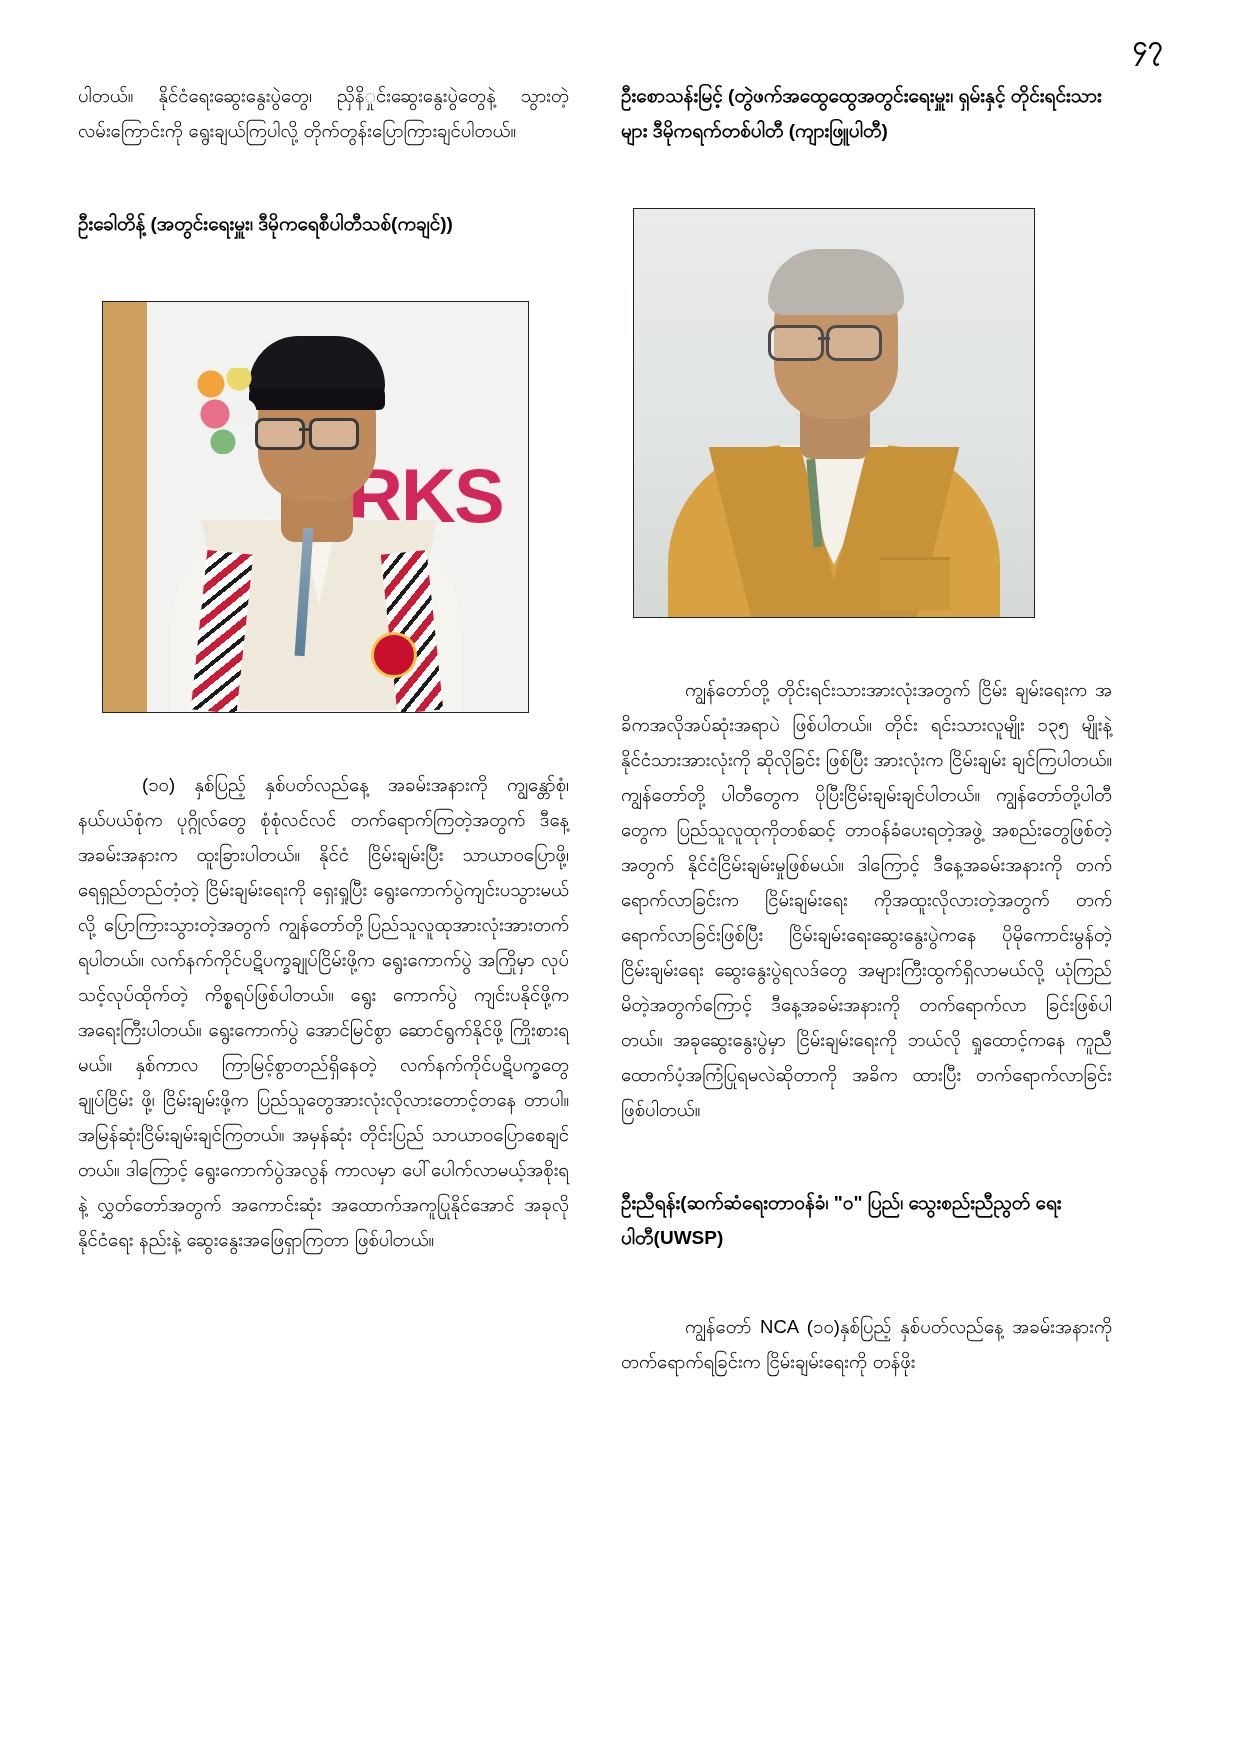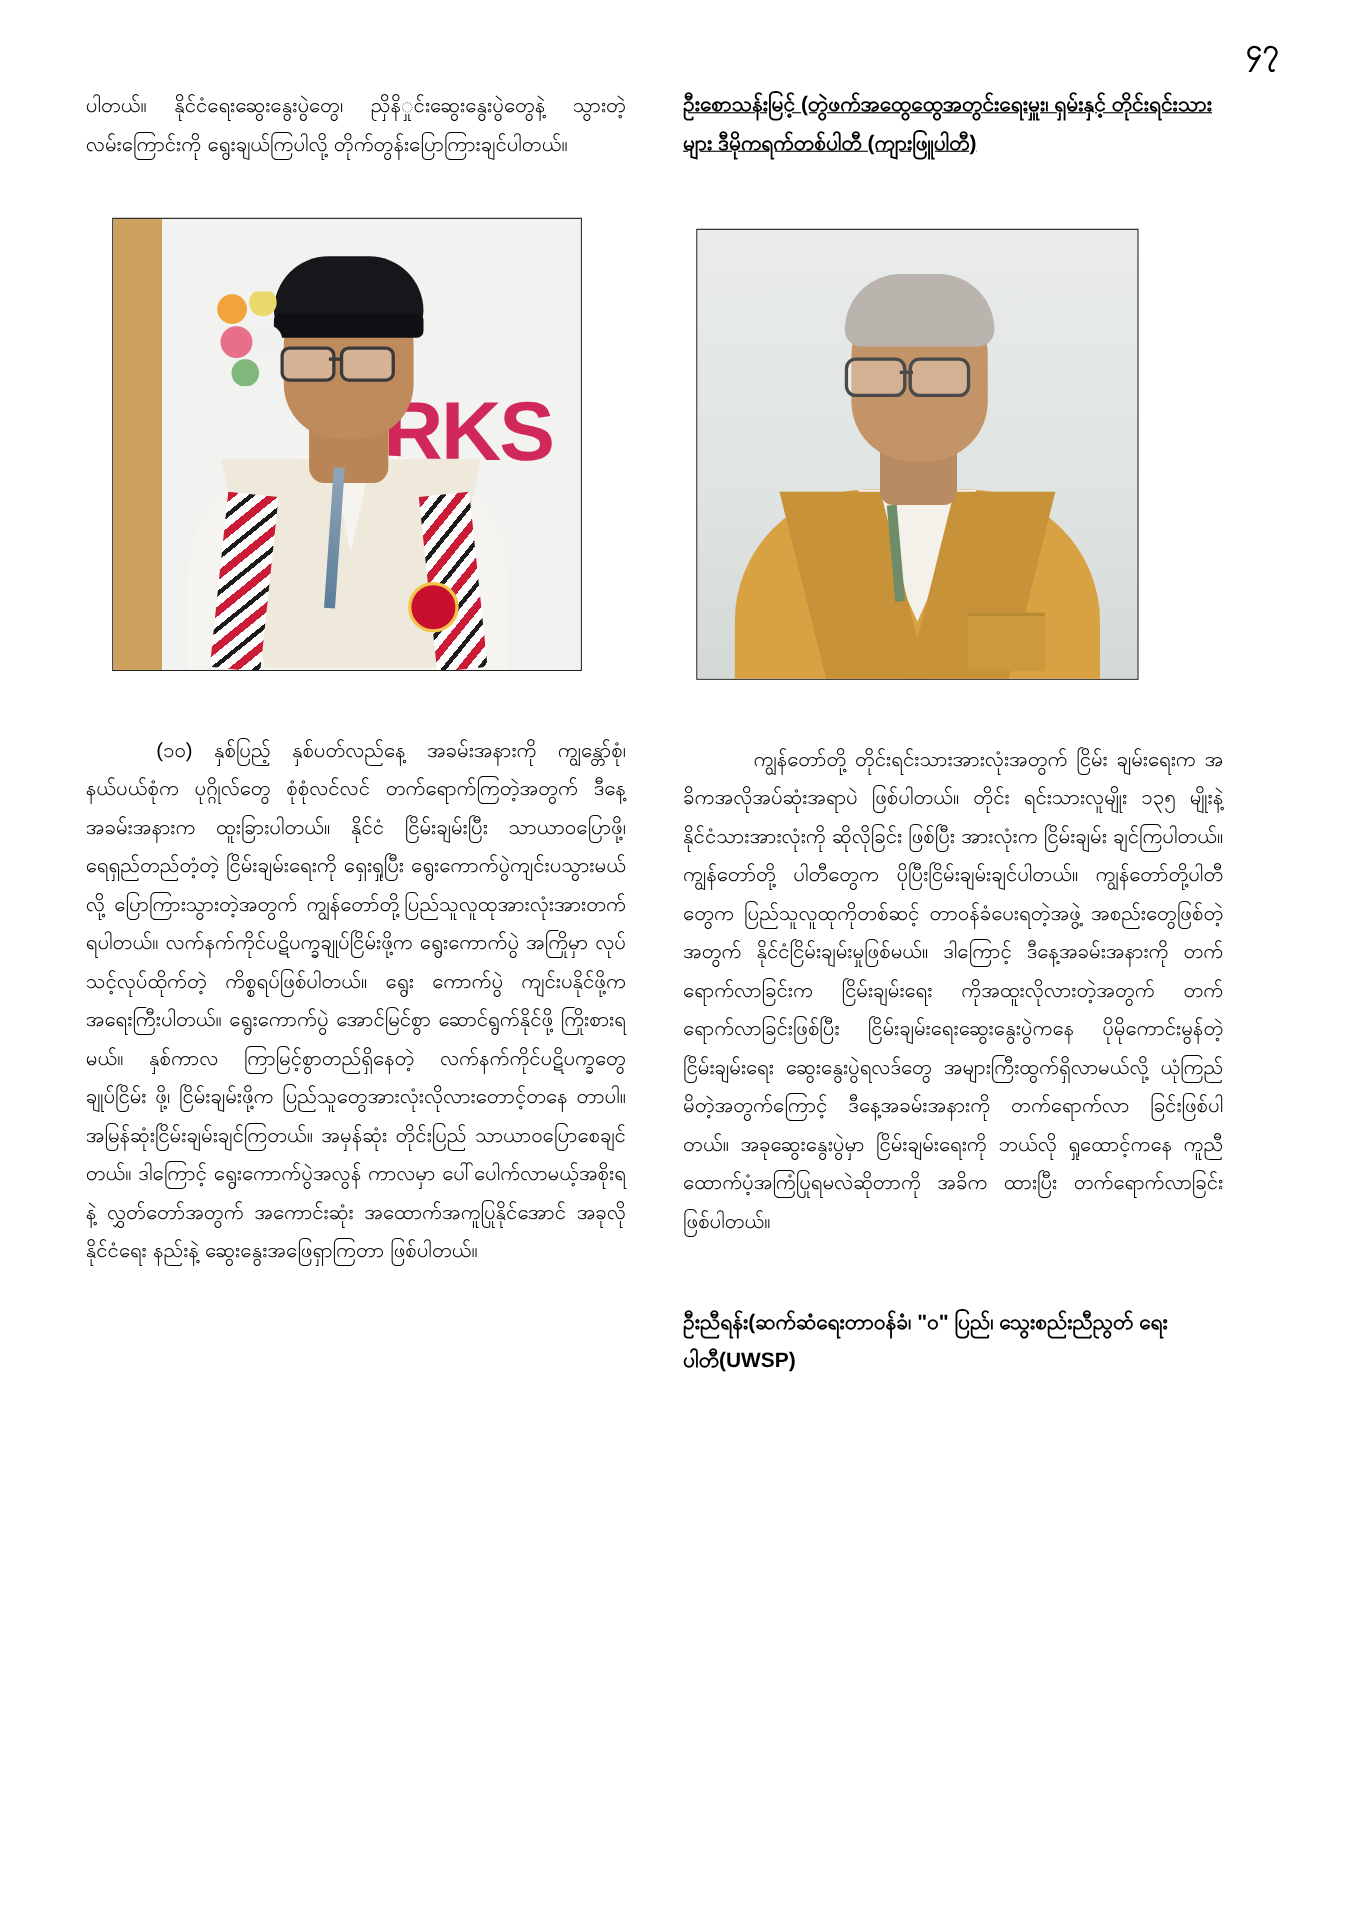--- a/index.html
+++ b/index.html
@@ -300,20 +300,21 @@
 <div class="page">
 
   <div class="page-number">၄၇</div>
 
   <div class="columns">
 
     <div class="col">
 
       <p>ပါတယ်။ နိုင်ငံရေးဆွေးနွေးပွဲတွေ၊ ညှိနိှုင်းဆွေးနွေးပွဲတွေနဲ့ သွားတဲ့လမ်းကြောင်းကို ရွေးချယ်ကြပါလို့ တိုက်တွန်းပြောကြားချင်ပါတယ်။</p>
 
+      <div class="heading">ဦးခေါတိန့် (အတွင်းရေးမှူး၊ ဒီမိုကရေစီပါတီသစ်(ကချင်))</div>
 
       <div class="photo photo-1">
         <div class="p1-bg"></div>
         <div class="p1-text">ORKS</div>
         <div class="p1-text2">N</div>
         <div class="p1-text3">L</div>
         <div class="p1-body"></div>
         <div class="p1-collarL"></div>
         <div class="p1-collarR"></div>
         <div class="p1-zig p1-zigL"></div>
@@ -329,21 +330,21 @@
         <div class="p1-lanyard"></div>
         <div class="p1-badge"></div>
       </div>
 
       <p class="indent">(၁၀) နှစ်ပြည့် နှစ်ပတ်လည်နေ့ အခမ်းအနားကို ကျွန္တော်စုံ၊ နယ်ပယ်စုံက ပုဂ္ဂိုလ်တွေ စုံစုံလင်လင် တက်ရောက်ကြတဲ့အတွက် ဒီနေ့အခမ်းအနားက ထူးခြားပါတယ်။ နိုင်ငံ ငြိမ်းချမ်းပြီး သာယာဝပြောဖို့၊ ရေရှည်တည်တံ့တဲ့ ငြိမ်းချမ်းရေးကို ရှေးရှုပြီး ရွေးကောက်ပွဲကျင်းပသွားမယ်လို့ ပြောကြားသွားတဲ့အတွက် ကျွန်တော်တို့ပြည်သူလူထုအားလုံးအားတက် ရပါတယ်။ လက်နက်ကိုင်ပဋိပက္ခချုပ်ငြိမ်းဖို့က ရွေးကောက်ပွဲ အကြိုမှာ လုပ်သင့်လုပ်ထိုက်တဲ့ ကိစ္စရပ်ဖြစ်ပါတယ်။ ရွေး ကောက်ပွဲ ကျင်းပနိုင်ဖို့က အရေးကြီးပါတယ်။ ရွေးကောက်ပွဲ အောင်မြင်စွာ ဆောင်ရွက်နိုင်ဖို့ ကြိုးစားရမယ်။ နှစ်ကာလ ကြာမြင့်စွာတည်ရှိနေတဲ့ လက်နက်ကိုင်ပဋိပက္ခတွေ ချုပ်ငြိမ်း ဖို့၊ ငြိမ်းချမ်းဖို့က ပြည်သူတွေအားလုံးလိုလားတောင့်တနေ တာပါ။ အမြန်ဆုံးငြိမ်းချမ်းချင်ကြတယ်။ အမှန်ဆုံး တိုင်းပြည် သာယာဝပြောစေချင်တယ်။ ဒါကြောင့် ရွေးကောက်ပွဲအလွန် ကာလမှာ ပေါ်ပေါက်လာမယ့်အစိုးရနဲ့ လွှတ်တော်အတွက် အကောင်းဆုံး အထောက်အကူပြုနိုင်အောင် အခုလိုနိုင်ငံရေး နည်းနဲ့ ဆွေးနွေးအဖြေရှာကြတာ ဖြစ်ပါတယ်။</p>
 
     </div>
 
     <div class="col">
 
-      <div class="heading" style="margin-top:0;text-decoration:underline;">ဦးစောသန်းမြင့် (တွဲဖက်အထွေထွေအတွင်းရေးမှူး၊ ရှမ်းနှင့် တိုင်းရင်းသားများ ဒီမိုကရက်တစ်ပါတီ (ကျားဖြူပါတီ)</div>
+      <div class="heading" style="margin-top:0;">ဦးစောသန်းမြင့် (တွဲဖက်အထွေထွေအတွင်းရေးမှူး၊ ရှမ်းနှင့် တိုင်းရင်းသားများ ဒီမိုကရက်တစ်ပါတီ (ကျားဖြူပါတီ)</div>
 
       <div class="photo photo-2">
         <div class="p2-bg"></div>
         <div class="p2-body"></div>
         <div class="p2-shirtV"></div>
         <div class="p2-lapelL"></div>
         <div class="p2-lapelR"></div>
         <div class="p2-neck"></div>
         <div class="p2-face"></div>
         <div class="p2-hair"></div>
@@ -351,17 +352,18 @@
         <div class="p2-glassR"></div>
         <div class="p2-bridge"></div>
         <div class="p2-lanyard"></div>
         <div class="p2-pocket"></div>
       </div>
 
       <p class="indent">ကျွန်တော်တို့ တိုင်းရင်းသားအားလုံးအတွက် ငြိမ်း ချမ်းရေးက အခိကအလိုအပ်ဆုံးအရာပဲ ဖြစ်ပါတယ်။ တိုင်း ရင်းသားလူမျိုး ၁၃၅ မျိုးနဲ့ နိုင်ငံသားအားလုံးကို ဆိုလိုခြင်း ဖြစ်ပြီး အားလုံးက ငြိမ်းချမ်း ချင်ကြပါတယ်။ ကျွန်တော်တို့ ပါတီတွေက ပိုပြီးငြိမ်းချမ်းချင်ပါတယ်။ ကျွန်တော်တို့ပါတီ တွေက ပြည်သူလူထုကိုတစ်ဆင့် တာဝန်ခံပေးရတဲ့အဖွဲ့ အစည်းတွေဖြစ်တဲ့အတွက် နိုင်ငံငြိမ်းချမ်းမှုဖြစ်မယ်။ ဒါကြောင့် ဒီနေ့အခမ်းအနားကို တက်ရောက်လာခြင်းက ငြိမ်းချမ်းရေး ကိုအထူးလိုလားတဲ့အတွက် တက်ရောက်လာခြင်းဖြစ်ပြီး ငြိမ်းချမ်းရေးဆွေးနွေးပွဲကနေ ပိုမိုကောင်းမွန်တဲ့ ငြိမ်းချမ်းရေး ဆွေးနွေးပွဲရလဒ်တွေ အများကြီးထွက်ရှိလာမယ်လို့ ယုံကြည် မိတဲ့အတွက်ကြောင့် ဒီနေ့အခမ်းအနားကို တက်ရောက်လာ ခြင်းဖြစ်ပါတယ်။ အခုဆွေးနွေးပွဲမှာ ငြိမ်းချမ်းရေးကို ဘယ်လို ရှုထောင့်ကနေ ကူညီထောက်ပံ့အကြံပြုရမလဲဆိုတာကို အခိက ထားပြီး တက်ရောက်လာခြင်း ဖြစ်ပါတယ်။</p>
 
       <div class="heading">ဦးညီရန်း(ဆက်ဆံရေးတာဝန်ခံ၊ "ဝ" ပြည်၊ သွေးစည်းညီညွတ် ရေးပါတီ(UWSP)</div>
 
+      <p class="indent">ကျွန်တော် NCA (၁၀)နှစ်ပြည့် နှစ်ပတ်လည်နေ့ အခမ်းအနားကိုတက်ရောက်ရခြင်းက ငြိမ်းချမ်းရေးကို တန်ဖိုး</p>
 
     </div>
 
   </div>
 </div>
 
 </body></html>

